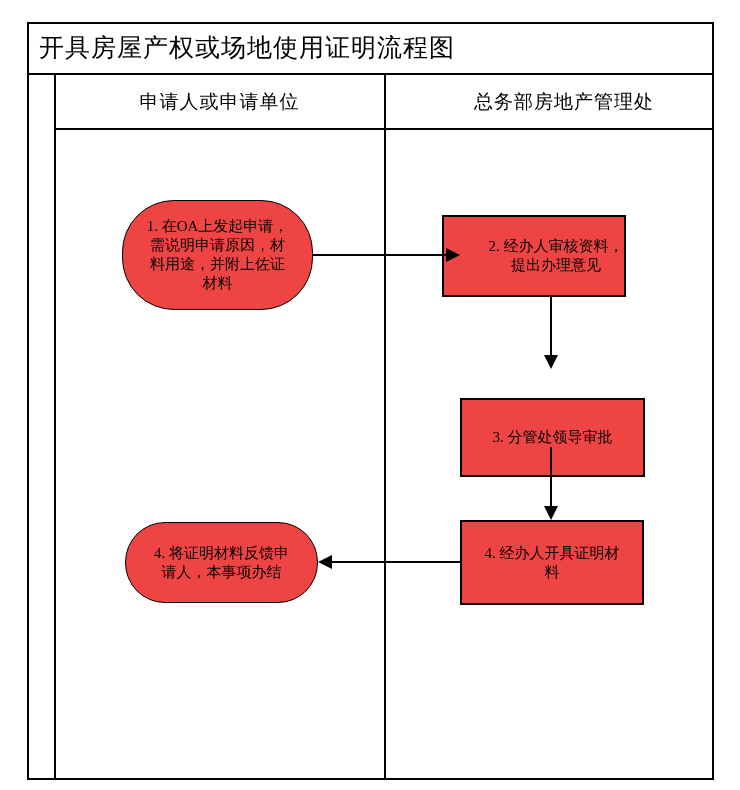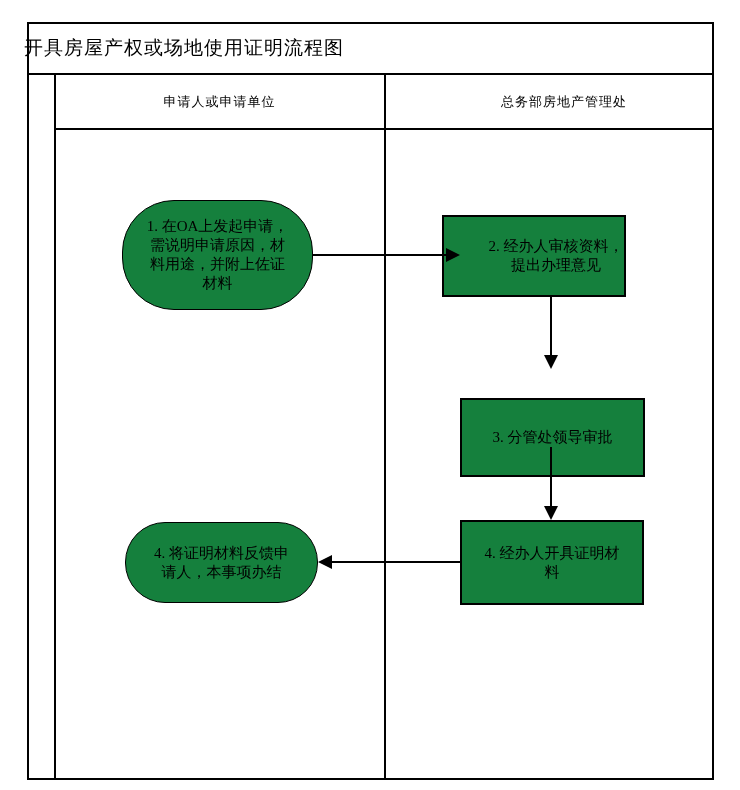--- a/index.html
+++ b/index.html
@@ -29,40 +29,40 @@
     background: #000;
   }
   .line-title-bottom { left: 27px;  top: 73px;  width: 687px; height: 2px; }
   .line-header-bottom{ left: 54px;  top: 128px; width: 660px; height: 2px; }
   .line-narrow-col   { left: 54px;  top: 73px;  width: 2px;   height: 707px; }
   .line-lane-divider { left: 384px; top: 73px;  width: 2px;   height: 707px; }
 
   
   .title-cell {
     position: absolute;
-    left: 24px; top: 22px; width: 600px; height: 51px;
+    left: 39px; top: 22px; width: 600px; height: 51px;
     display: flex; align-items: center;
-    font-size: 19px;
+    font-size: 25px;
     letter-spacing: 1px;
   }
   .lane-header {
     position: absolute;
     top: 75px; height: 53px;
     display: flex; align-items: center; justify-content: center;
-    font-size: 13px;
+    font-size: 19px;
     letter-spacing: 1px;
   }
   .lane-header.lane-1 { left: 55px;  width: 329px; }
   .lane-header.lane-2 { left: 386px; width: 356px; }
 
   
   .node {
     position: absolute;
     box-sizing: border-box;
-    background: #15803d;
+    background: #ef4444;
     display: flex; align-items: center; justify-content: flex-start;
     text-align: center;
     font-size: 15px;
     line-height: 19px;
   }
   .node .node-text {
     white-space: pre-line;
     width: 100%;
   }
   .node.terminator { border: 1.5px solid #000; }

